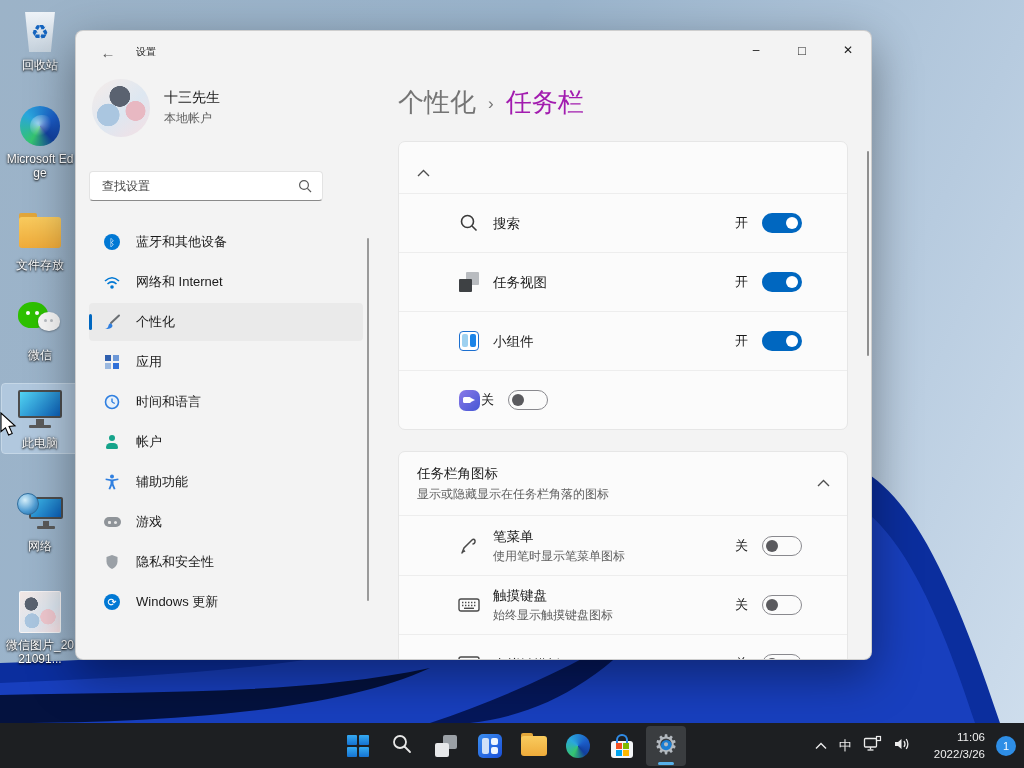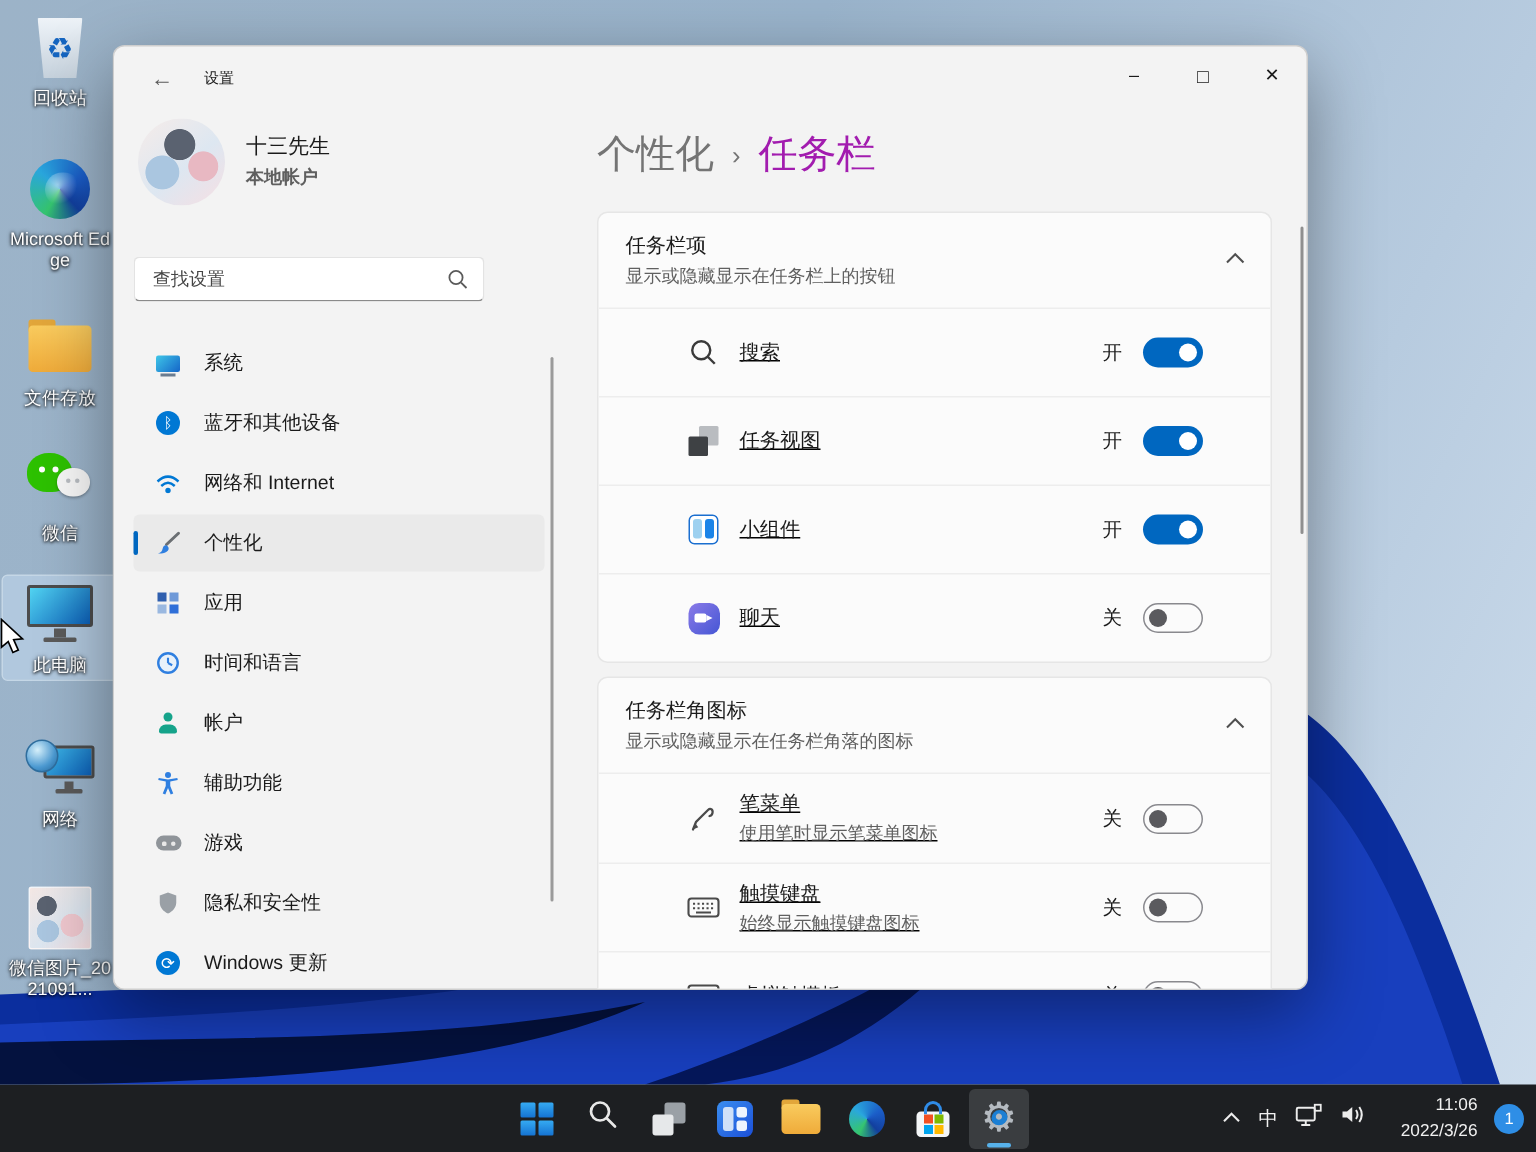--- a/index.html
+++ b/index.html
@@ -76,21 +76,21 @@
 
   
   .profile { position:absolute; left:16px; top:48px; display:flex; align-items:center; gap:14px; }
   .avatar { width:58px; height:58px; border-radius:50%;
         background:
           radial-gradient(circle at 48% 30%,#5a6270 0 20%,transparent 21%),
           radial-gradient(circle at 75% 55%,#e8b8c2 0 18%,transparent 19%),
           radial-gradient(circle at 28% 62%,#aac6e0 0 20%,transparent 21%),
           linear-gradient(140deg,#f6ece9,#dde7f1 55%,#f6dfe3); }
   .uname { font-size:14px; color:#1a1a1a; }
-  .utype { font-size:12px; color:#5f5f5f; margin-top:3px;font-weight:bold; }
+  .utype { font-size:12px; color:#5f5f5f; margin-top:3px; }
   .searchbox { position:absolute; left:13px; top:140px; width:234px; height:30px; background:#fff;
         border:1px solid #e3e3e3; border-bottom:1px solid #8a8a8a; border-radius:4px;
         display:flex; align-items:center; }
   .searchbox input { flex:1; border:none; outline:none; background:transparent; font-size:12px; color:#3a3a3a;
         padding:0 8px 0 12px; font-family:inherit; }
   .searchbox input::placeholder { color:#454545; opacity:1; }
   .searchbox .mag { margin-right:10px; display:flex; }
 
   .nav { position:absolute; left:13px; top:192px; width:274px; }
   .nav-item { position:relative; height:38px; margin-bottom:2px; display:flex; align-items:center;
@@ -125,21 +125,21 @@
           border-radius:7px; overflow:hidden; }
   .card-1 { top:110px; }
   .card-2 { top:420px; height:400px; }
   .card-head { padding:13px 17px 12px 18px; display:flex; align-items:flex-start; }
   .ch-text { flex:1; }
   .ch-title { font-size:13.5px; color:#1a1a1a; }
   .ch-sub { font-size:12px; color:#606060; margin-top:3px; }
   .ch-chev { margin-top:8px; }
   .trow { height:59px; border-top:1px solid #ededed; display:flex; align-items:center; padding-right:45px; }
   .trow-icon { margin-left:58px; width:24px; display:flex; align-items:center; justify-content:center; }
-  .trow-text { margin-left:12px; flex:1;text-decoration:underline; }
+  .trow-text { margin-left:12px; flex:1; }
   .trow-label { font-size:13.5px; color:#1a1a1a; }
   .trow-sub { font-size:12px; color:#606060; margin-top:2px; }
   .trow-state { font-size:13px; color:#1a1a1a; margin-right:14px; }
 
   .toggle { width:40px; height:20px; border-radius:10px; position:relative; flex-shrink:0; }
   .toggle.on { background:#0067c0; }
   .toggle.on .knob { position:absolute; right:4px; top:4px; width:12px; height:12px; border-radius:50%; background:#fff; }
   .toggle.off { border:1px solid #89898e; background:transparent; }
   .toggle.off .knob { position:absolute; left:3px; top:3px; width:12px; height:12px; border-radius:50%; background:#5a5a5e; }
 
@@ -308,26 +308,20 @@
       <svg width="14" height="14" viewBox="0 0 14 14">
           <circle cx="6" cy="6" r="4.4" fill="none" stroke="#5a5a5a" stroke-width="1.2"></circle>
           <line x1="9.4" y1="9.4" x2="13" y2="13" stroke="#5a5a5a" stroke-width="1.2"></line>
         </svg>
     </span>
   </div>
 
   <div class="nav">
     <div class="nav-item">
       <span class="nico">
-          <span class="nico-sys"></span>
-        </span>
-      <span class="nav-label">系统</span>
-    </div>
-    <div class="nav-item">
-      <span class="nico">
           <span class="nico-bt">ᛒ</span>
         </span>
       <span class="nav-label">蓝牙和其他设备</span>
     </div>
     <div class="nav-item">
       <span class="nico">
         <svg width="16" height="13" viewBox="0 0 16 13">
             <path d="M1,5 Q8,-1.5 15,5" fill="none" stroke="#0078d4" stroke-width="1.6"></path>
             <path d="M3.5,8 Q8,3.8 12.5,8" fill="none" stroke="#0078d4" stroke-width="1.6"></path>
             <circle cx="8" cy="11" r="1.8" fill="#0078d4"></circle>
@@ -404,24 +398,20 @@
   <div class="side-scroll"></div>
 
   <div class="breadcrumb">
     <span class="bc-parent">个性化</span>
     <span class="bc-sep">›</span>
     <span class="bc-current">任务栏</span>
   </div>
 
   <div class="card card-1">
     <div class="card-head">
-      <div class="ch-text">
-        <div class="ch-title">任务栏项</div>
-        <div class="ch-sub">显示或隐藏显示在任务栏上的按钮</div>
-      </div>
       <span class="ch-chev">
         <svg width="13" height="8" viewBox="0 0 13 8">
             <polyline points="1,7 6.5,1.5 12,7" fill="none" stroke="#4f4f4f" stroke-width="1.4"></polyline>
           </svg>
       </span>
     </div>
     <div class="trow">
       <span class="trow-icon">
         <svg width="20" height="20" viewBox="0 0 20 20">
             <circle cx="8.5" cy="8.5" r="6" fill="none" stroke="#3a3a3a" stroke-width="1.6"></circle>
@@ -454,21 +444,20 @@
       <span class="trow-text"><span class="trow-label">小组件</span></span>
       <span class="trow-state">开</span>
       <div class="toggle on">
           <div class="knob"></div>
         </div>
     </div>
     <div class="trow">
       <span class="trow-icon">
           <span class="chat-row"></span>
         </span>
-      <span class="trow-text"><span class="trow-label">聊天</span></span>
       <span class="trow-state">关</span>
       <div class="toggle off">
           <div class="knob"></div>
         </div>
     </div>
   </div>
 
   <div class="card card-2">
     <div class="card-head">
       <div class="ch-text">

